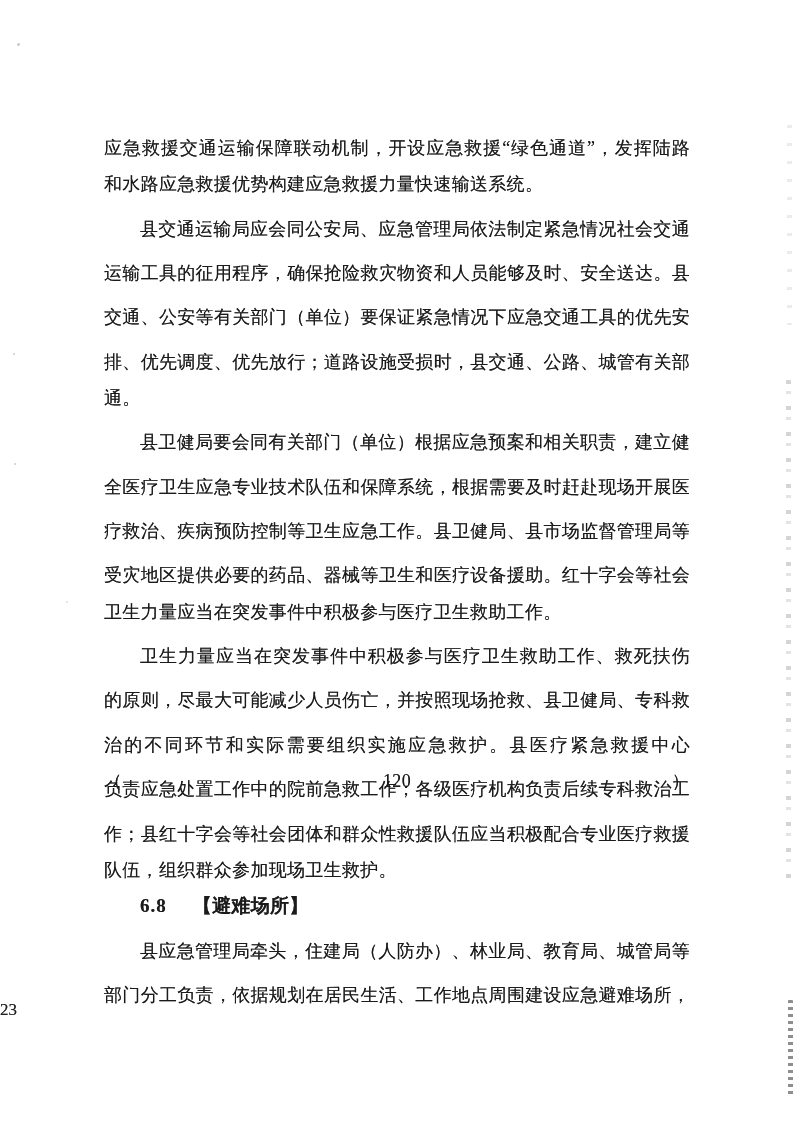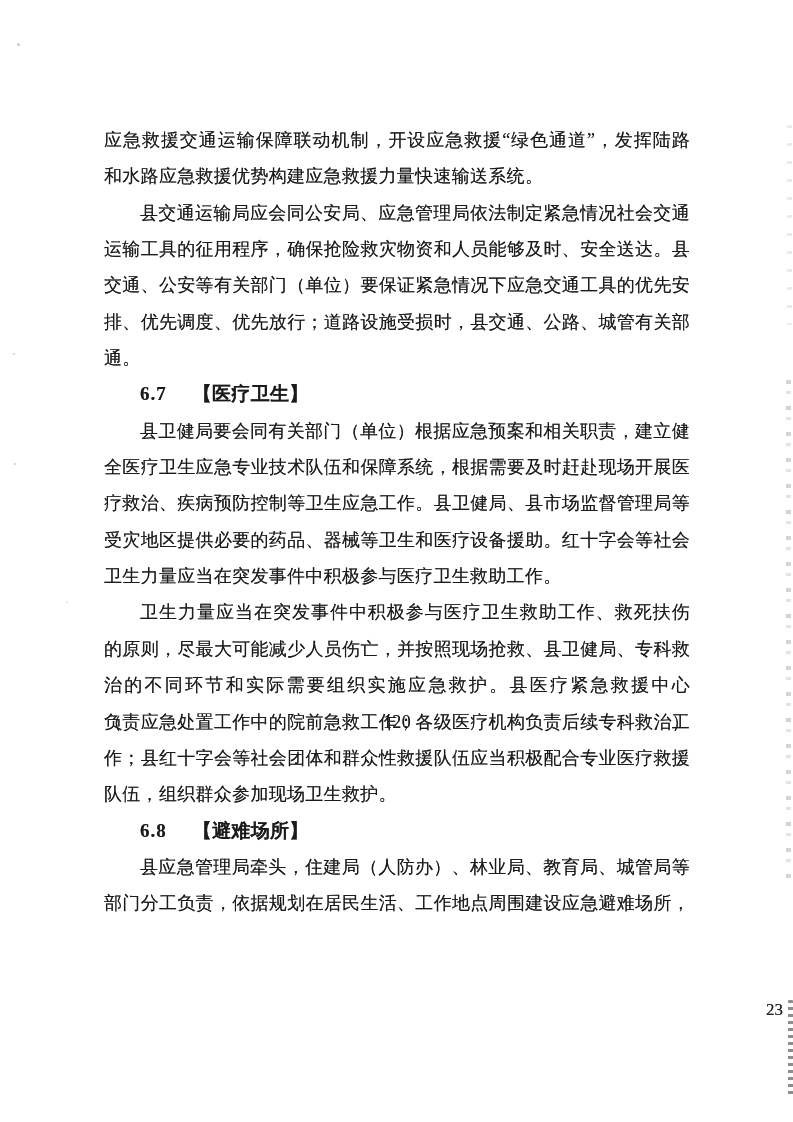--- a/index.html
+++ b/index.html
@@ -27,40 +27,41 @@
     line-height: 36.35px;
     font-size: 18px;
     text-align: justify;
     letter-spacing: 0.3px;
     white-space: nowrap;
     text-shadow: 0 0 0.5px rgba(20,20,20,.65);
   }
   .line.fill {
     white-space: normal;
     text-align-last: justify;
+    margin-top: 8px;
   }
   .line.indent { text-indent: 36px; }
   .line.heading {
     font-weight: bold;
     font-size: 19px;
     padding-left: 36px;
     text-align: left;
     text-align-last: left;
   }
   .heading .h-num {
     display: inline-block;
     margin-right: 26px;
     letter-spacing: 1px;
   }
   .page-number {
     position: absolute;
     top: 1000px;
     left: 0;
     right: 10px;
-    text-align: right;
+    text-align: left;
     font-size: 17px;
     font-family: "Liberation Serif", "DejaVu Serif", serif;
     color: #222;
     text-shadow: 0 0 0.5px rgba(0,0,0,.6);
   }
   
   .artifact-strip {
     position: absolute;
     width: 5px;
     border-radius: 1px;
@@ -107,21 +108,20 @@
 
 <div class="page">
   <main class="doc">
       <div class="line body-line fill">应急救援交通运输保障联动机制，开设应急救援“绿色通道”，发挥陆路</div>
       <div class="line body-line">和水路应急救援优势构建应急救援力量快速输送系统。</div>
       <div class="line body-line fill indent">县交通运输局应会同公安局、应急管理局依法制定紧急情况社会交通</div>
       <div class="line body-line fill">运输工具的征用程序，确保抢险救灾物资和人员能够及时、安全送达。县</div>
       <div class="line body-line fill">交通、公安等有关部门（单位）要保证紧急情况下应急交通工具的优先安</div>
       <div class="line body-line fill">排、优先调度、优先放行；道路设施受损时，县交通、公路、城管有关部</div>
       <div class="line body-line">通。</div>
-      <div class="line heading"><span class="h-num">6.7</span><span class="h-title">【医疗卫生】</span></div>
       <div class="line body-line fill indent">县卫健局要会同有关部门（单位）根据应急预案和相关职责，建立健</div>
       <div class="line body-line fill">全医疗卫生应急专业技术队伍和保障系统，根据需要及时赶赴现场开展医</div>
       <div class="line body-line fill">疗救治、疾病预防控制等卫生应急工作。县卫健局、县市场监督管理局等</div>
       <div class="line body-line fill">受灾地区提供必要的药品、器械等卫生和医疗设备援助。红十字会等社会</div>
       <div class="line body-line">卫生力量应当在突发事件中积极参与医疗卫生救助工作。</div>
       <div class="line body-line fill indent">卫生力量应当在突发事件中积极参与医疗卫生救助工作、救死扶伤</div>
       <div class="line body-line fill">的原则，尽最大可能减少人员伤亡，并按照现场抢救、县卫健局、专科救</div>
       <div class="line body-line fill">治的不同环节和实际需要组织实施应急救护。县医疗紧急救援中心（120）</div>
       <div class="line body-line fill">负责应急处置工作中的院前急救工作；各级医疗机构负责后续专科救治工</div>
       <div class="line body-line fill">作；县红十字会等社会团体和群众性救援队伍应当积极配合专业医疗救援</div>

